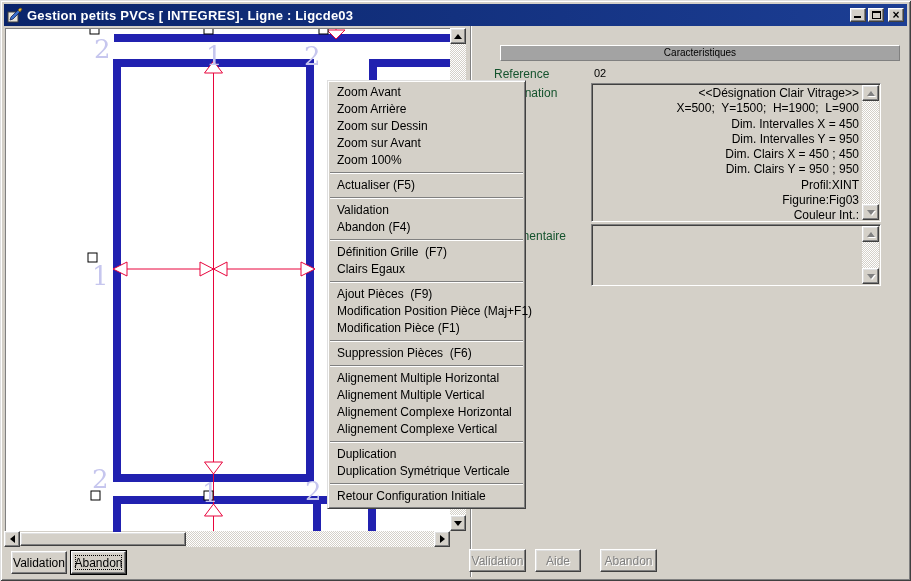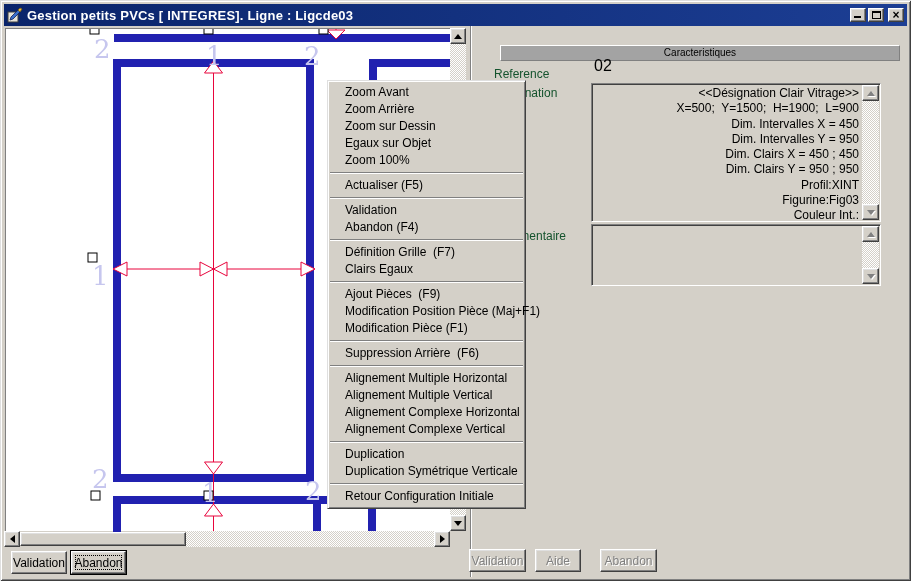--- a/index.html
+++ b/index.html
@@ -66,40 +66,40 @@
   
   .divider{position:absolute;left:466px;top:0px;width:1px;height:551px;
     border-left:1px solid #808080;border-right:1px solid #FFFFFF;}
 
   
   .ctrl-header{position:absolute;left:476px;top:19px;width:400px;height:16px;background:#a3a3a3;
     border:1px solid;border-color:#FFFFFF #808080 #808080 #FFFFFF;
     font-size:10px;text-align:center;line-height:14px;color:#000;margin-left:20px;}
   .plabel{position:absolute;width:90px;text-align:left;font-size:12px;color:#14532d;}
   .ref-label{left:490px;top:41px;}
-  .ref-value{position:absolute;left:590px;top:31px;font-size:16px;color:#000;}
+  .ref-value{position:absolute;left:590px;top:41px;font-size:11px;color:#000;}
   .des-label{left:490px;top:60px;}
   .com-label{left:490px;top:203px;}
   .textbox{position:absolute;background:#D4D0C8;
     border:1px solid;border-color:#808080 #FFFFFF #FFFFFF #808080;
     box-shadow:inset 1px 1px 0 #404040;}
   .des-box{left:587px;top:57px;width:290px;height:139px;}
   .com-box{left:587px;top:198px;width:290px;height:62px;}
   .tb-text{position:absolute;left:1px;top:1px;right:18px;bottom:1px;overflow:hidden;
     font-size:12px;line-height:15.3px;color:#000;white-space:pre;padding:1px 3px;text-align:right;}
   .tb-scroll{position:absolute;right:1px;top:1px;bottom:1px;width:17px;display:flex;flex-direction:column;}
   .tb-scroll .track{flex:1 1 auto;}
   .tb-scroll .sbtn{width:17px;height:16px;}
 
   
   .menu{position:absolute;left:323px;top:54px;width:199px;background:#D4D0C8;
     border:1px solid;border-color:#DFDFDF #404040 #404040 #DFDFDF;
     box-shadow:inset 1px 1px 0 #FFFFFF, inset -1px -1px 0 #808080;
     padding:3px 1px;z-index:100;}
-  .menu-item{height:17px;line-height:17px;font-size:12px;color:#000;padding:0 16px;white-space:pre;}
+  .menu-item{height:17px;line-height:17px;font-size:12px;color:#000;padding:0 8px;white-space:pre;}
   .menu-sep{height:0;border-top:1px solid #808080;border-bottom:1px solid #FFFFFF;margin:3px 1px;}
 
   
   .btn{position:absolute;height:23px;background:#D4D0C8;font-size:12px;color:#000;
     border:1px solid;border-color:#FFFFFF #404040 #404040 #FFFFFF;
     box-shadow:inset -1px -1px 0 #808080, inset 1px 1px 0 #DFDFDF;
     display:flex;align-items:center;justify-content:center;font-family:"Liberation Sans",sans-serif;}
   .btn.focused{box-shadow:0 0 0 1px #000, inset -1px -1px 0 #808080, inset 1px 1px 0 #DFDFDF;}
   .btn.focused::after{content:"";position:absolute;left:3px;top:3px;right:3px;bottom:3px;border:1px dotted #000;}
   .btn.disabled{color:#808080;text-shadow:1px 1px 0 #FFFFFF;}
@@ -239,36 +239,36 @@
         <span class="sbtn">
             <span class="arr down dis"></span>
           </span>
       </div>
     </div>
 
     <div class="menu" id="ctx-menu">
         <div class="menu-item">Zoom Avant</div>
         <div class="menu-item">Zoom Arrière</div>
         <div class="menu-item">Zoom sur Dessin</div>
-        <div class="menu-item">Egaux sur Objet</div>
+        <div class="menu-item">Zoom sur Avant</div>
         <div class="menu-item">Zoom 100%</div>
         <div class="menu-sep"></div>
         <div class="menu-item">Actualiser (F5)</div>
         <div class="menu-sep"></div>
         <div class="menu-item">Validation</div>
         <div class="menu-item">Abandon (F4)</div>
         <div class="menu-sep"></div>
         <div class="menu-item">Définition Grille  (F7)</div>
         <div class="menu-item">Clairs Egaux</div>
         <div class="menu-sep"></div>
         <div class="menu-item">Ajout Pièces  (F9)</div>
         <div class="menu-item">Modification Position Pièce (Maj+F1)</div>
         <div class="menu-item">Modification Pièce (F1)</div>
         <div class="menu-sep"></div>
-        <div class="menu-item">Suppression Arrière  (F6)</div>
+        <div class="menu-item">Suppression Pièces  (F6)</div>
         <div class="menu-sep"></div>
         <div class="menu-item">Alignement Multiple Horizontal</div>
         <div class="menu-item">Alignement Multiple Vertical</div>
         <div class="menu-item">Alignement Complexe Horizontal</div>
         <div class="menu-item">Alignement Complexe Vertical</div>
         <div class="menu-sep"></div>
         <div class="menu-item">Duplication</div>
         <div class="menu-item">Duplication Symétrique Verticale</div>
         <div class="menu-sep"></div>
         <div class="menu-item">Retour Configuration Initiale</div>

